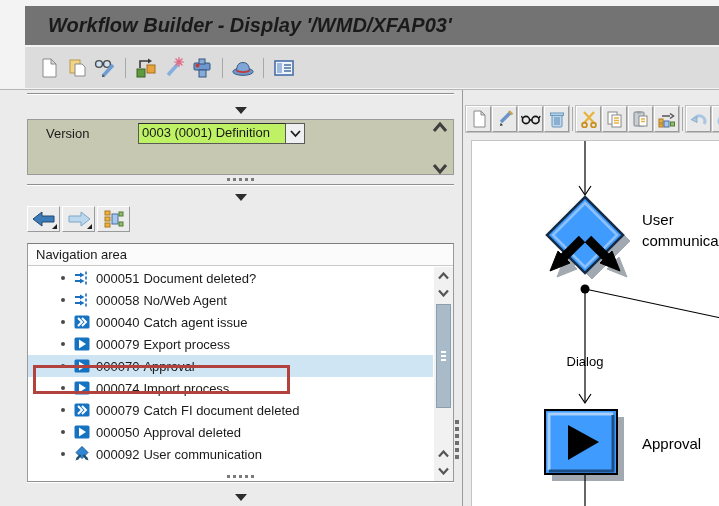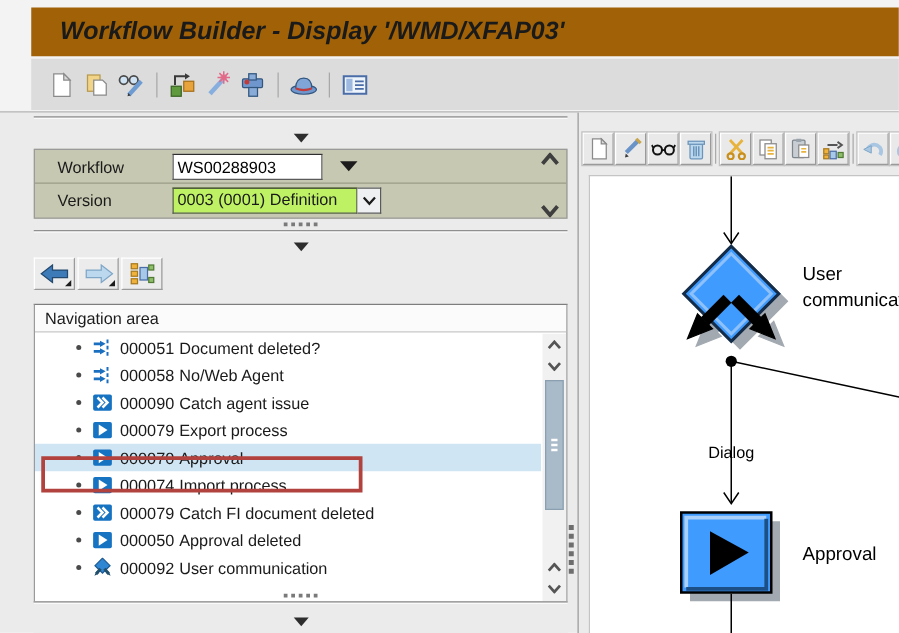--- a/index.html
+++ b/index.html
@@ -2,21 +2,21 @@
 <html><head>
 <meta charset="utf-8">
 <style>
   * { margin:0; padding:0; box-sizing:border-box; }
   html,body { width:719px; height:506px; overflow:hidden; background:#f3f3f3;
               font-family:"Liberation Sans", sans-serif; color:#1a1a1a; }
   .abs { position:absolute; }
 
   
   #titlebar { position:absolute; left:25px; top:6px; width:694px; height:39px;
-              background:#a16207; }
+              background:#737373; }
   #titlebar .title { font-size:20px; font-weight:bold; font-style:italic;
               line-height:39px; padding-left:23px; white-space:nowrap; }
   #main-toolbar { position:absolute; left:25px; top:47px; width:694px; height:41px;
               background:#dcdcdc; display:flex; align-items:center; padding-left:10px; }
   .tb-ico { width:24px; height:24px; margin:0 2px; display:flex; align-items:center;
               justify-content:center; background:transparent; border:none; }
   .tb-sep { width:1px; height:20px; background:#a8a8a8; margin:0 6px; }
 
   
   #content { position:absolute; left:0; top:89px; width:719px; height:417px;
@@ -180,25 +180,20 @@
   </button>
 </div>
 
 <div id="content">
 
   <div class="strip" style="top:3px; height:24px;">
     <div class="tri-down" style="margin-top:13px;"></div>
   </div>
 
   <div id="field-panel">
-    <div class="frow first">
-      <span class="flabel">Workflow</span>
-      <input id="wf-input" class="tfield" readonly="" value="WS00288903" style="">
-      <div class="drop-tri" style="margin-left:14px;"></div>
-    </div>
     <div class="frow">
       <span class="flabel">Version</span>
       <div class="combo">
         <div class="cval">0003 (0001) Definition</div>
         <div class="cbtn">
           <svg width="11" height="8" viewBox="0 0 11 8">
             <path d="M1 1 l4.5 5 L10 1" fill="none" stroke="#1c1c1c" stroke-width="1.8"></path>
           </svg>
         </div>
       </div>
@@ -283,21 +278,21 @@
       </div>
 
       <div class="trow">
         <span class="bullet"></span>
         <span class="ticon">
           <svg width="16" height="16" viewBox="0 0 16 16">
             <rect x="0.5" y="1.5" width="15" height="13" rx="1.5" fill="#1673c2"></rect>
             <path d="M4 4 L8 8 L4 12 M8 4 L12 8 L8 12" fill="none" stroke="#fff" stroke-width="2"></path>
           </svg>
         </span>
-        <span class="tid">000090</span>
+        <span class="tid">000040</span>
         <span class="tlabel">Catch agent issue</span>
       </div>
 
       <div class="trow">
         <span class="bullet"></span>
         <span class="ticon">
           <svg width="16" height="16" viewBox="0 0 16 16">
             <rect x="0.5" y="1.5" width="15" height="13" rx="1.5" fill="#1673c2"></rect>
             <path d="M5 3.5 L12 8 L5 12.5 z" fill="#fff"></path>
           </svg>

